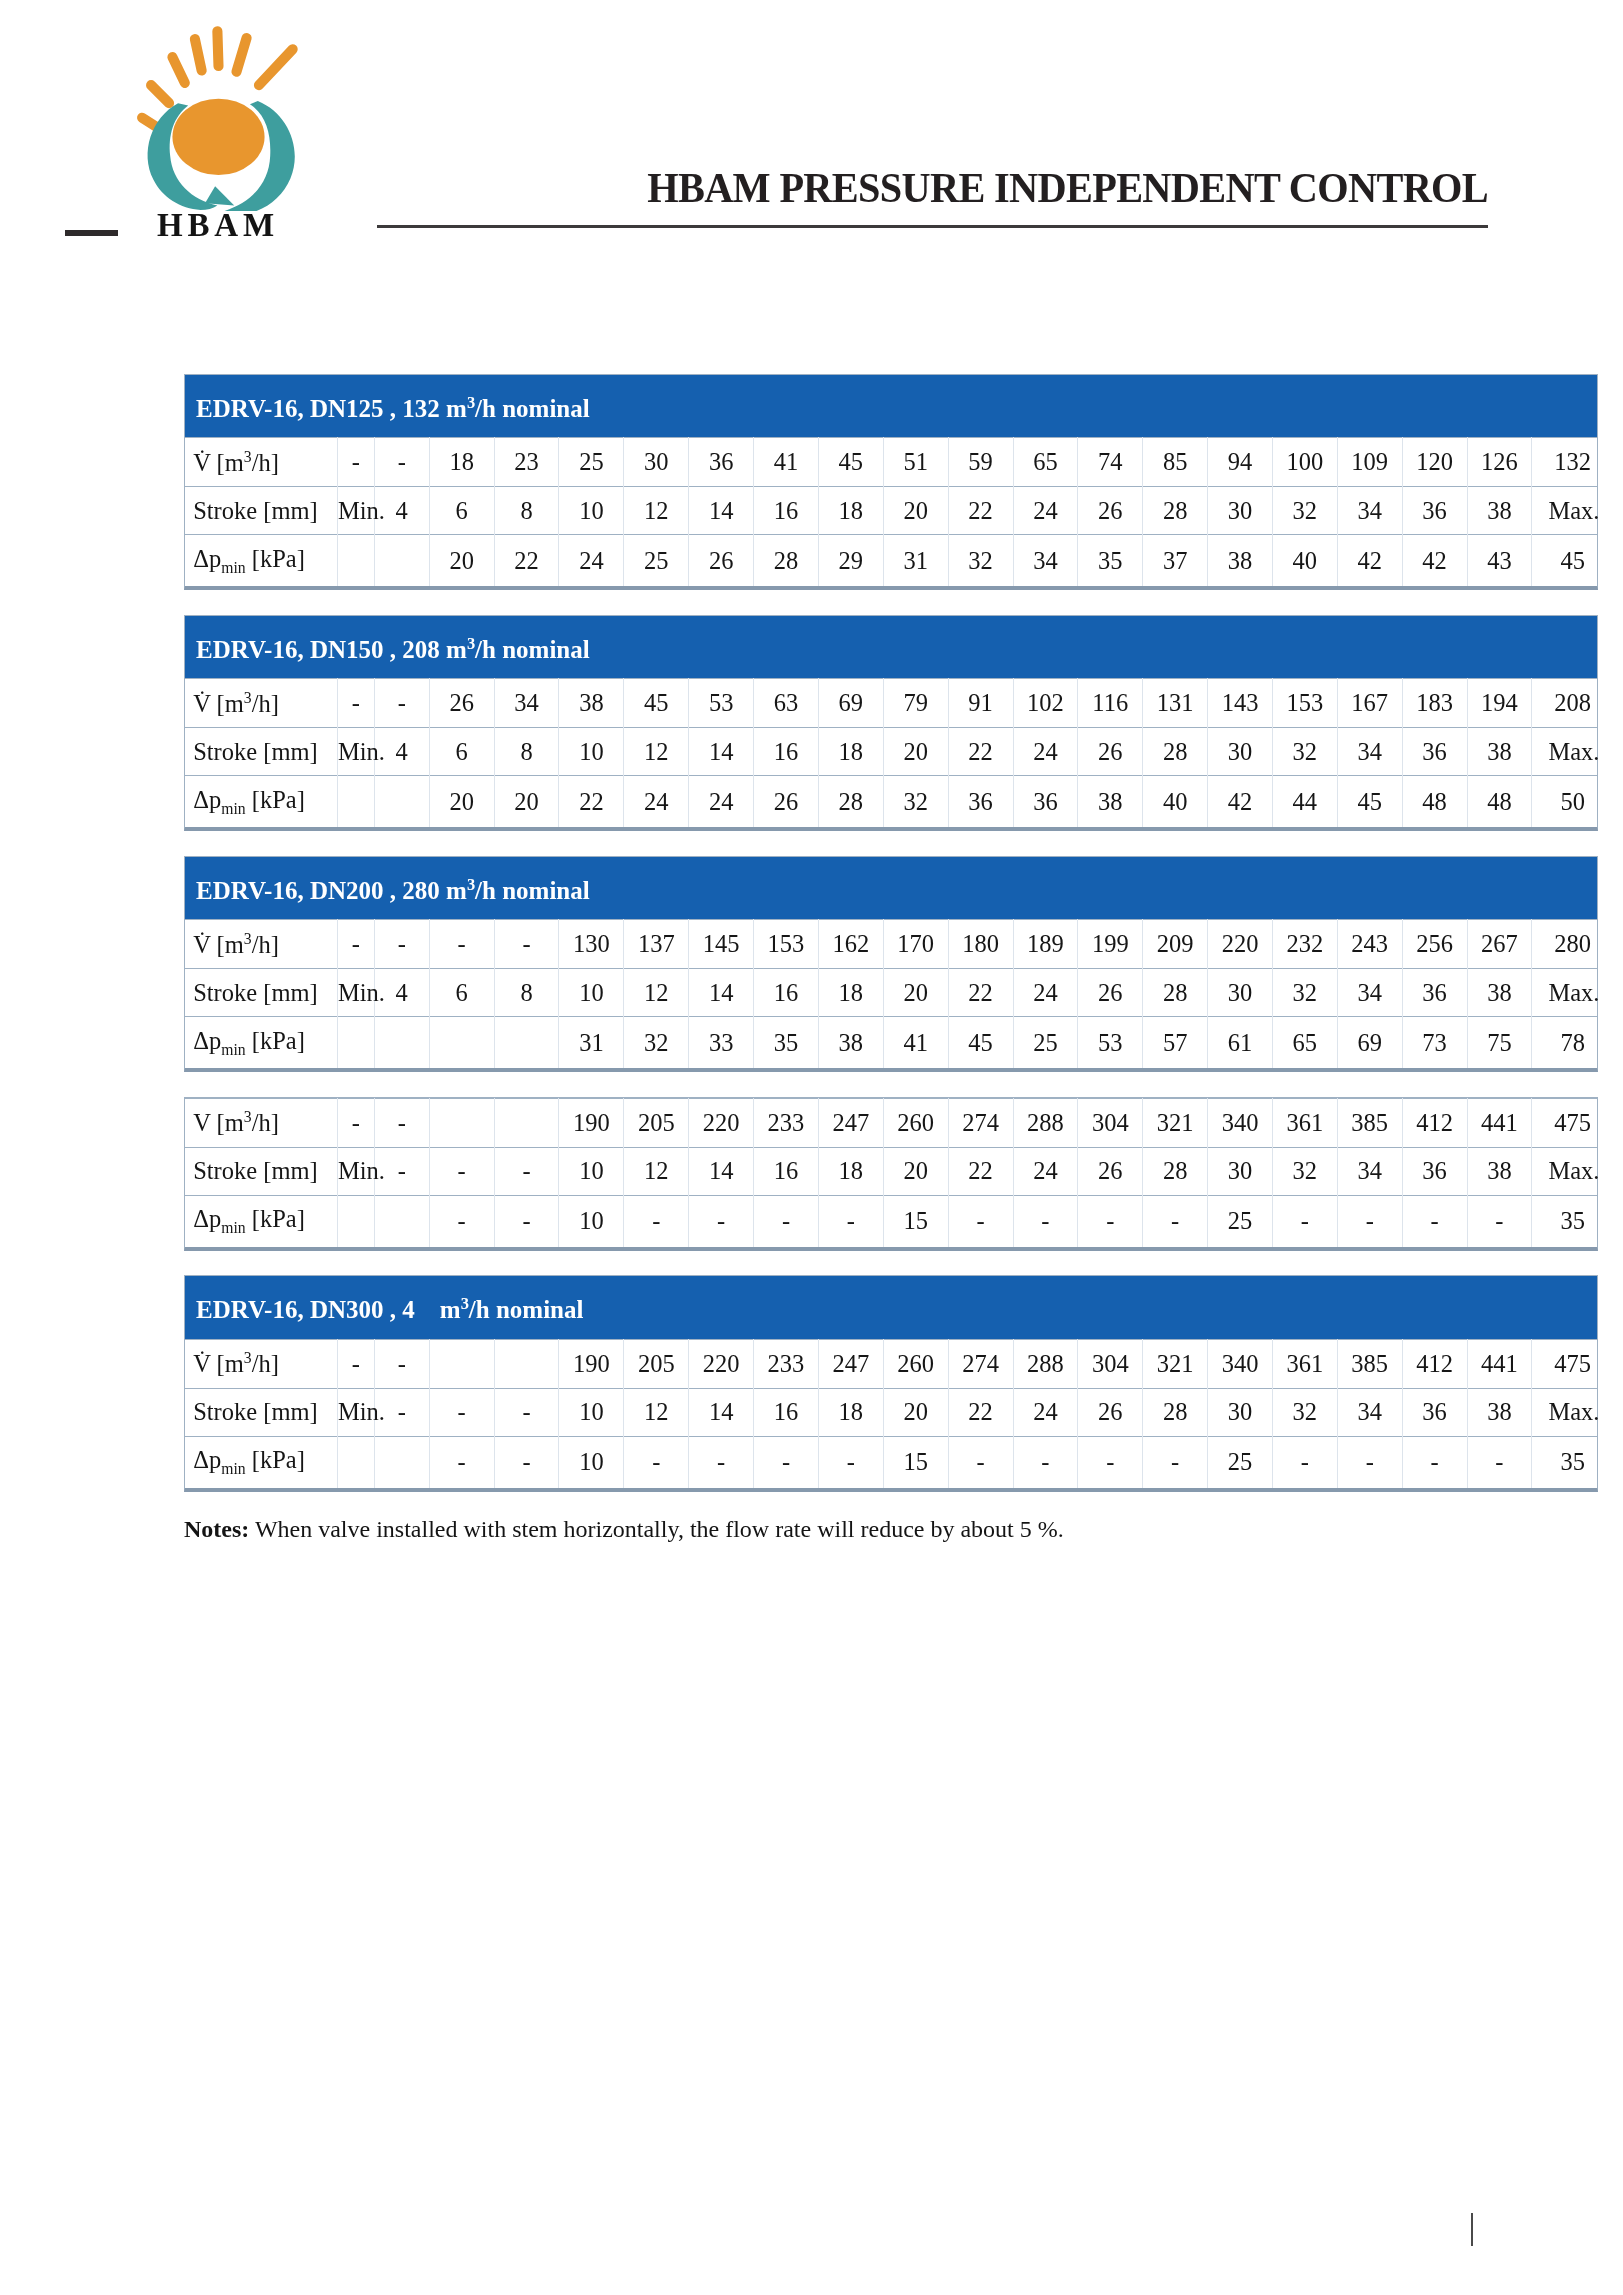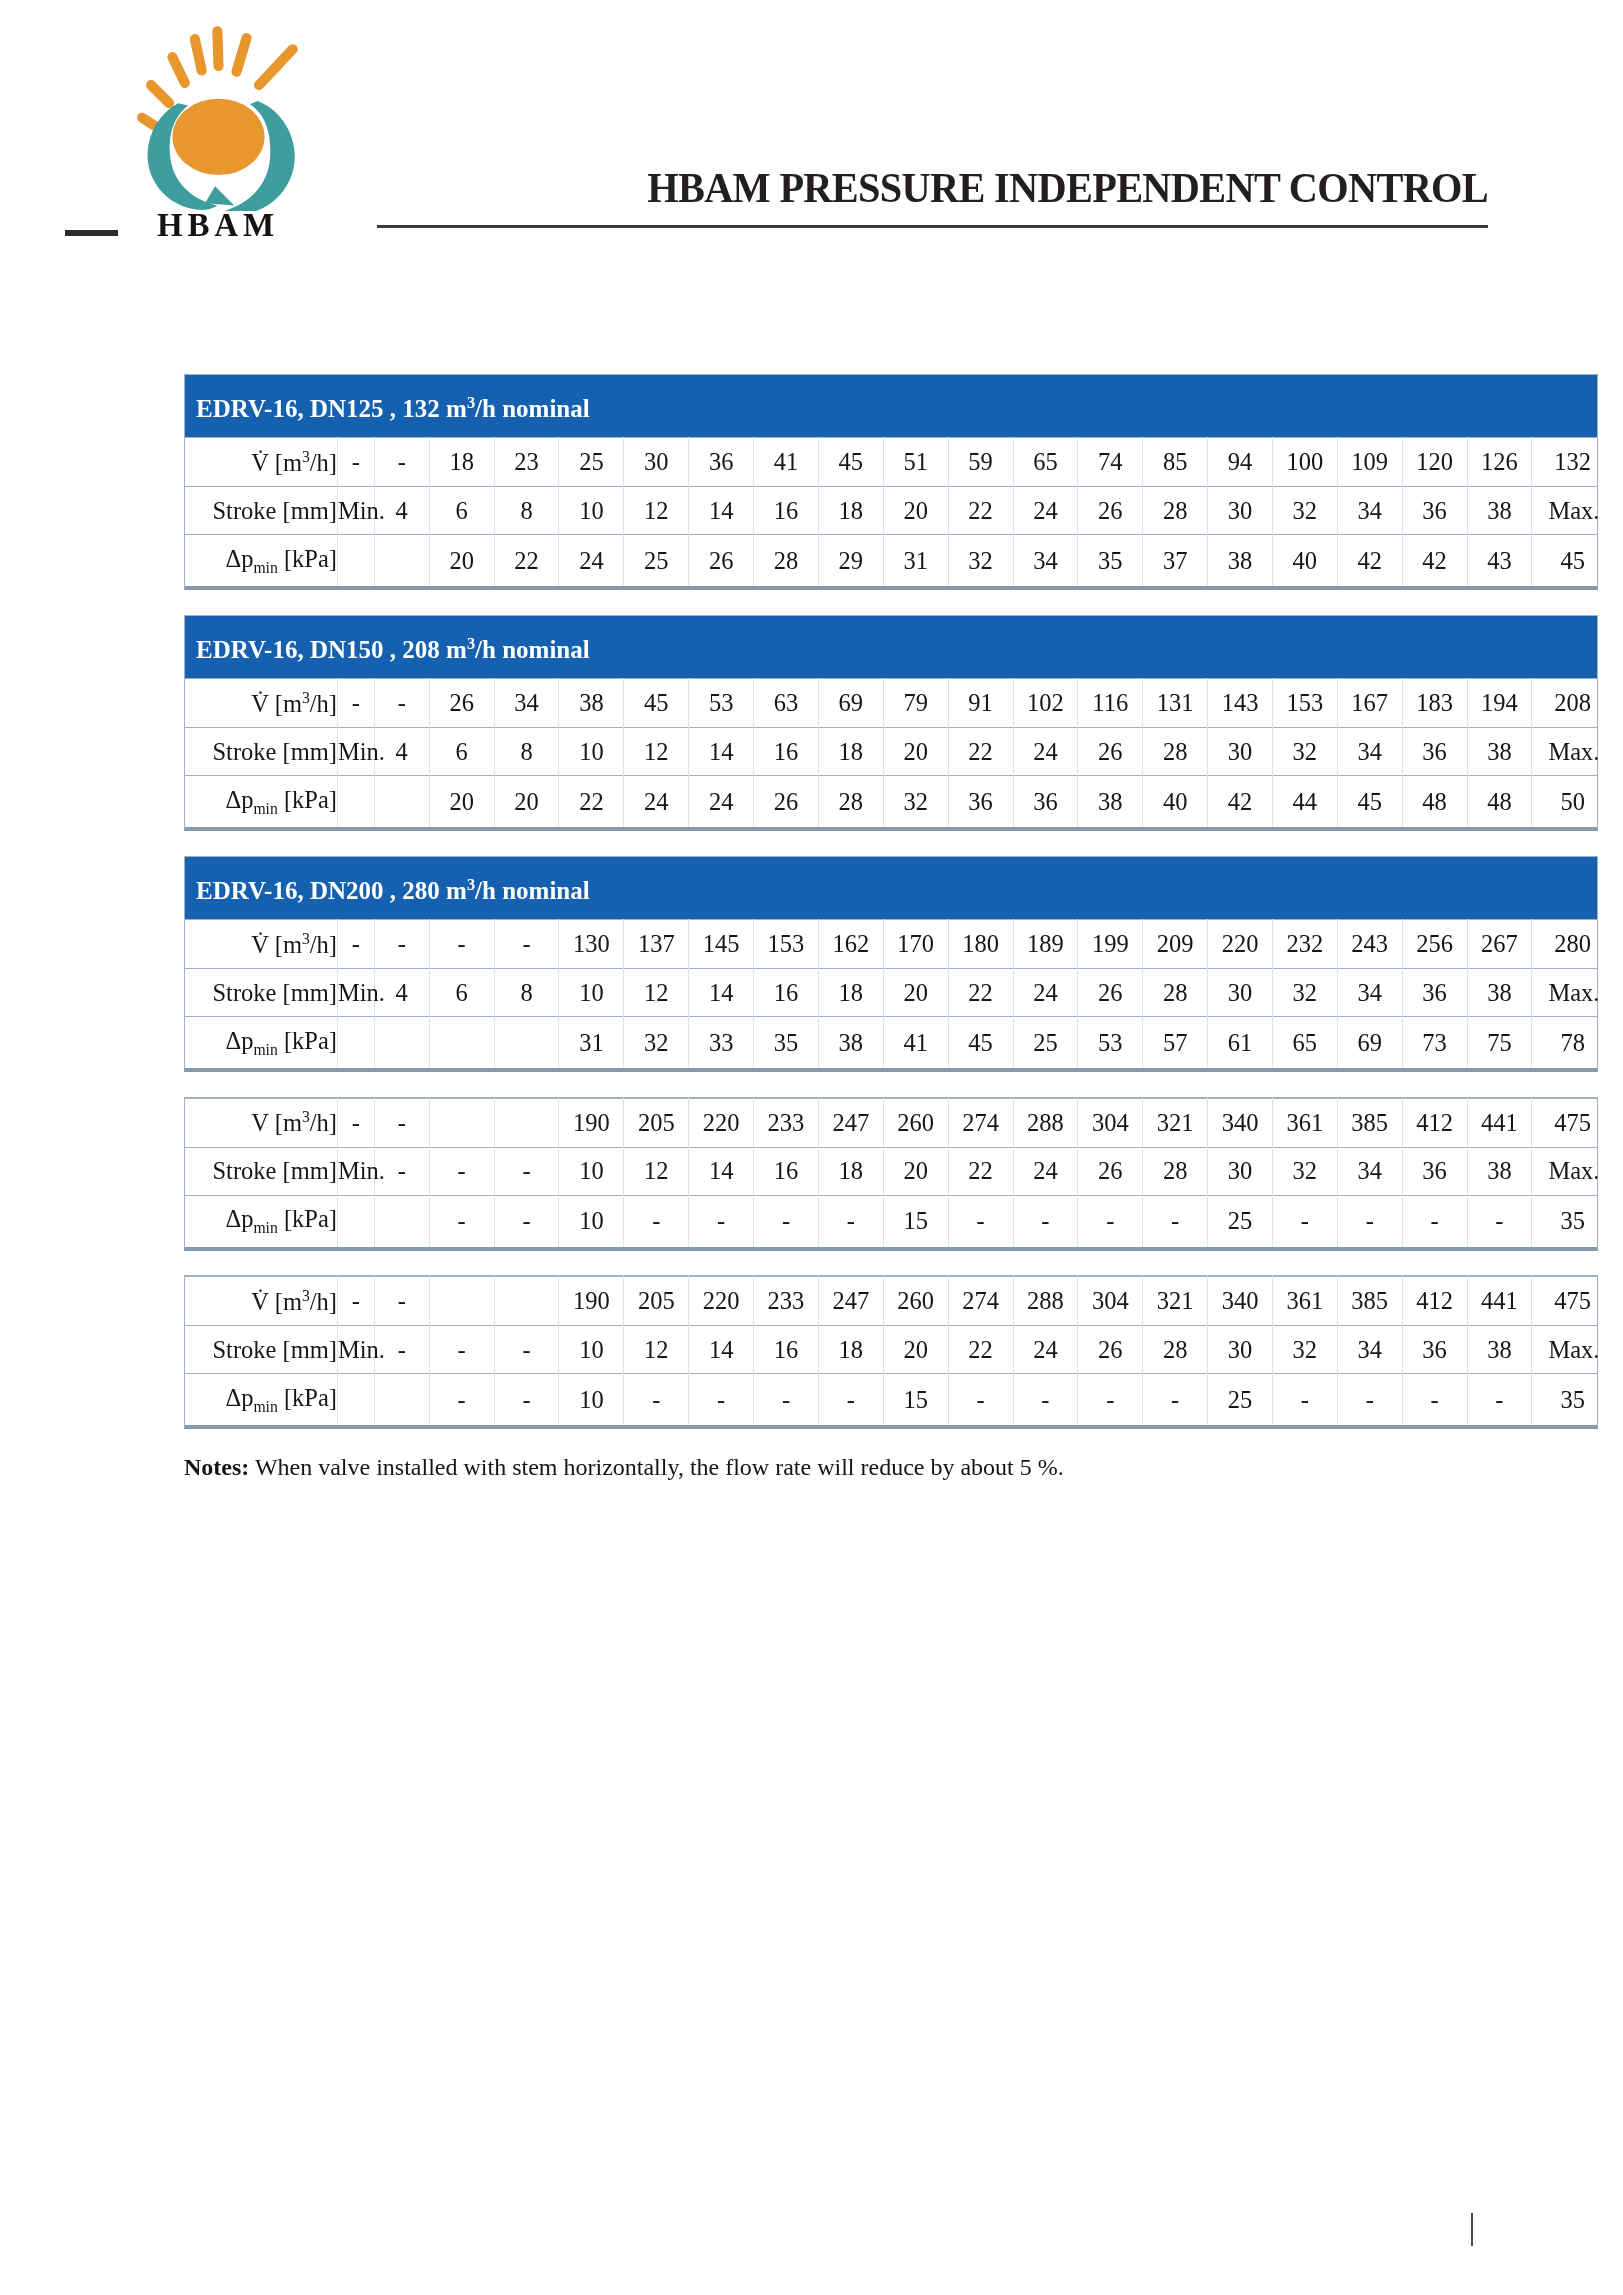--- a/index.html
+++ b/index.html
@@ -26,21 +26,21 @@
     padding:13px 0 13px 11px;line-height:30px;white-space:nowrap;
   }
   .tbl-head sup{font-size:16.4px;}
   table.grid{width:100%;border-collapse:collapse;table-layout:fixed;}
   table.grid td{
     border-top:1.4px solid #9fb1c3;border-right:0.7px solid #dde4ec;
     font-size:24.5px;text-align:center;padding:9.5px 0;white-space:nowrap;
     color:#161616;overflow:visible;
   }
   table.grid td:last-child{border-right:none;padding-left:16px;}
-  table.grid td.lbl{text-align:right;padding-left:8.2px;}
+  table.grid td.lbl{text-align:left;padding-left:8.2px;}
   table.grid sup{font-size:15.7px;}
   table.grid sub{font-size:15.7px;}
   col.c0{width:10.8%;}
   col.c1{width:2.6%;}
   col.c2{width:3.9%;}
   col.cd{width:4.594%;}
   
   .notes{margin-top:21px;font-size:24px;color:#141414;}
   .notes b{font-weight:bold;}
   
@@ -478,20 +478,21 @@
             <td>-</td>
             <td>-</td>
             <td>-</td>
             <td>35</td>
           </tr>
         </tbody>
     </table>
   </div>
 
   <div class="tbl">
+    <div class="tbl-head"><span>EDRV-16, DN300 , 4&nbsp;&nbsp;&nbsp;&nbsp;m</span><sup>3</sup><span>/h nominal</span></div>
     <table class="grid">
       <colgroup>
         <col class="c0">
           <col class="c1">
           <col class="c2">
         <col class="cd">
           <col class="cd">
           <col class="cd">
           <col class="cd">
           <col class="cd">

